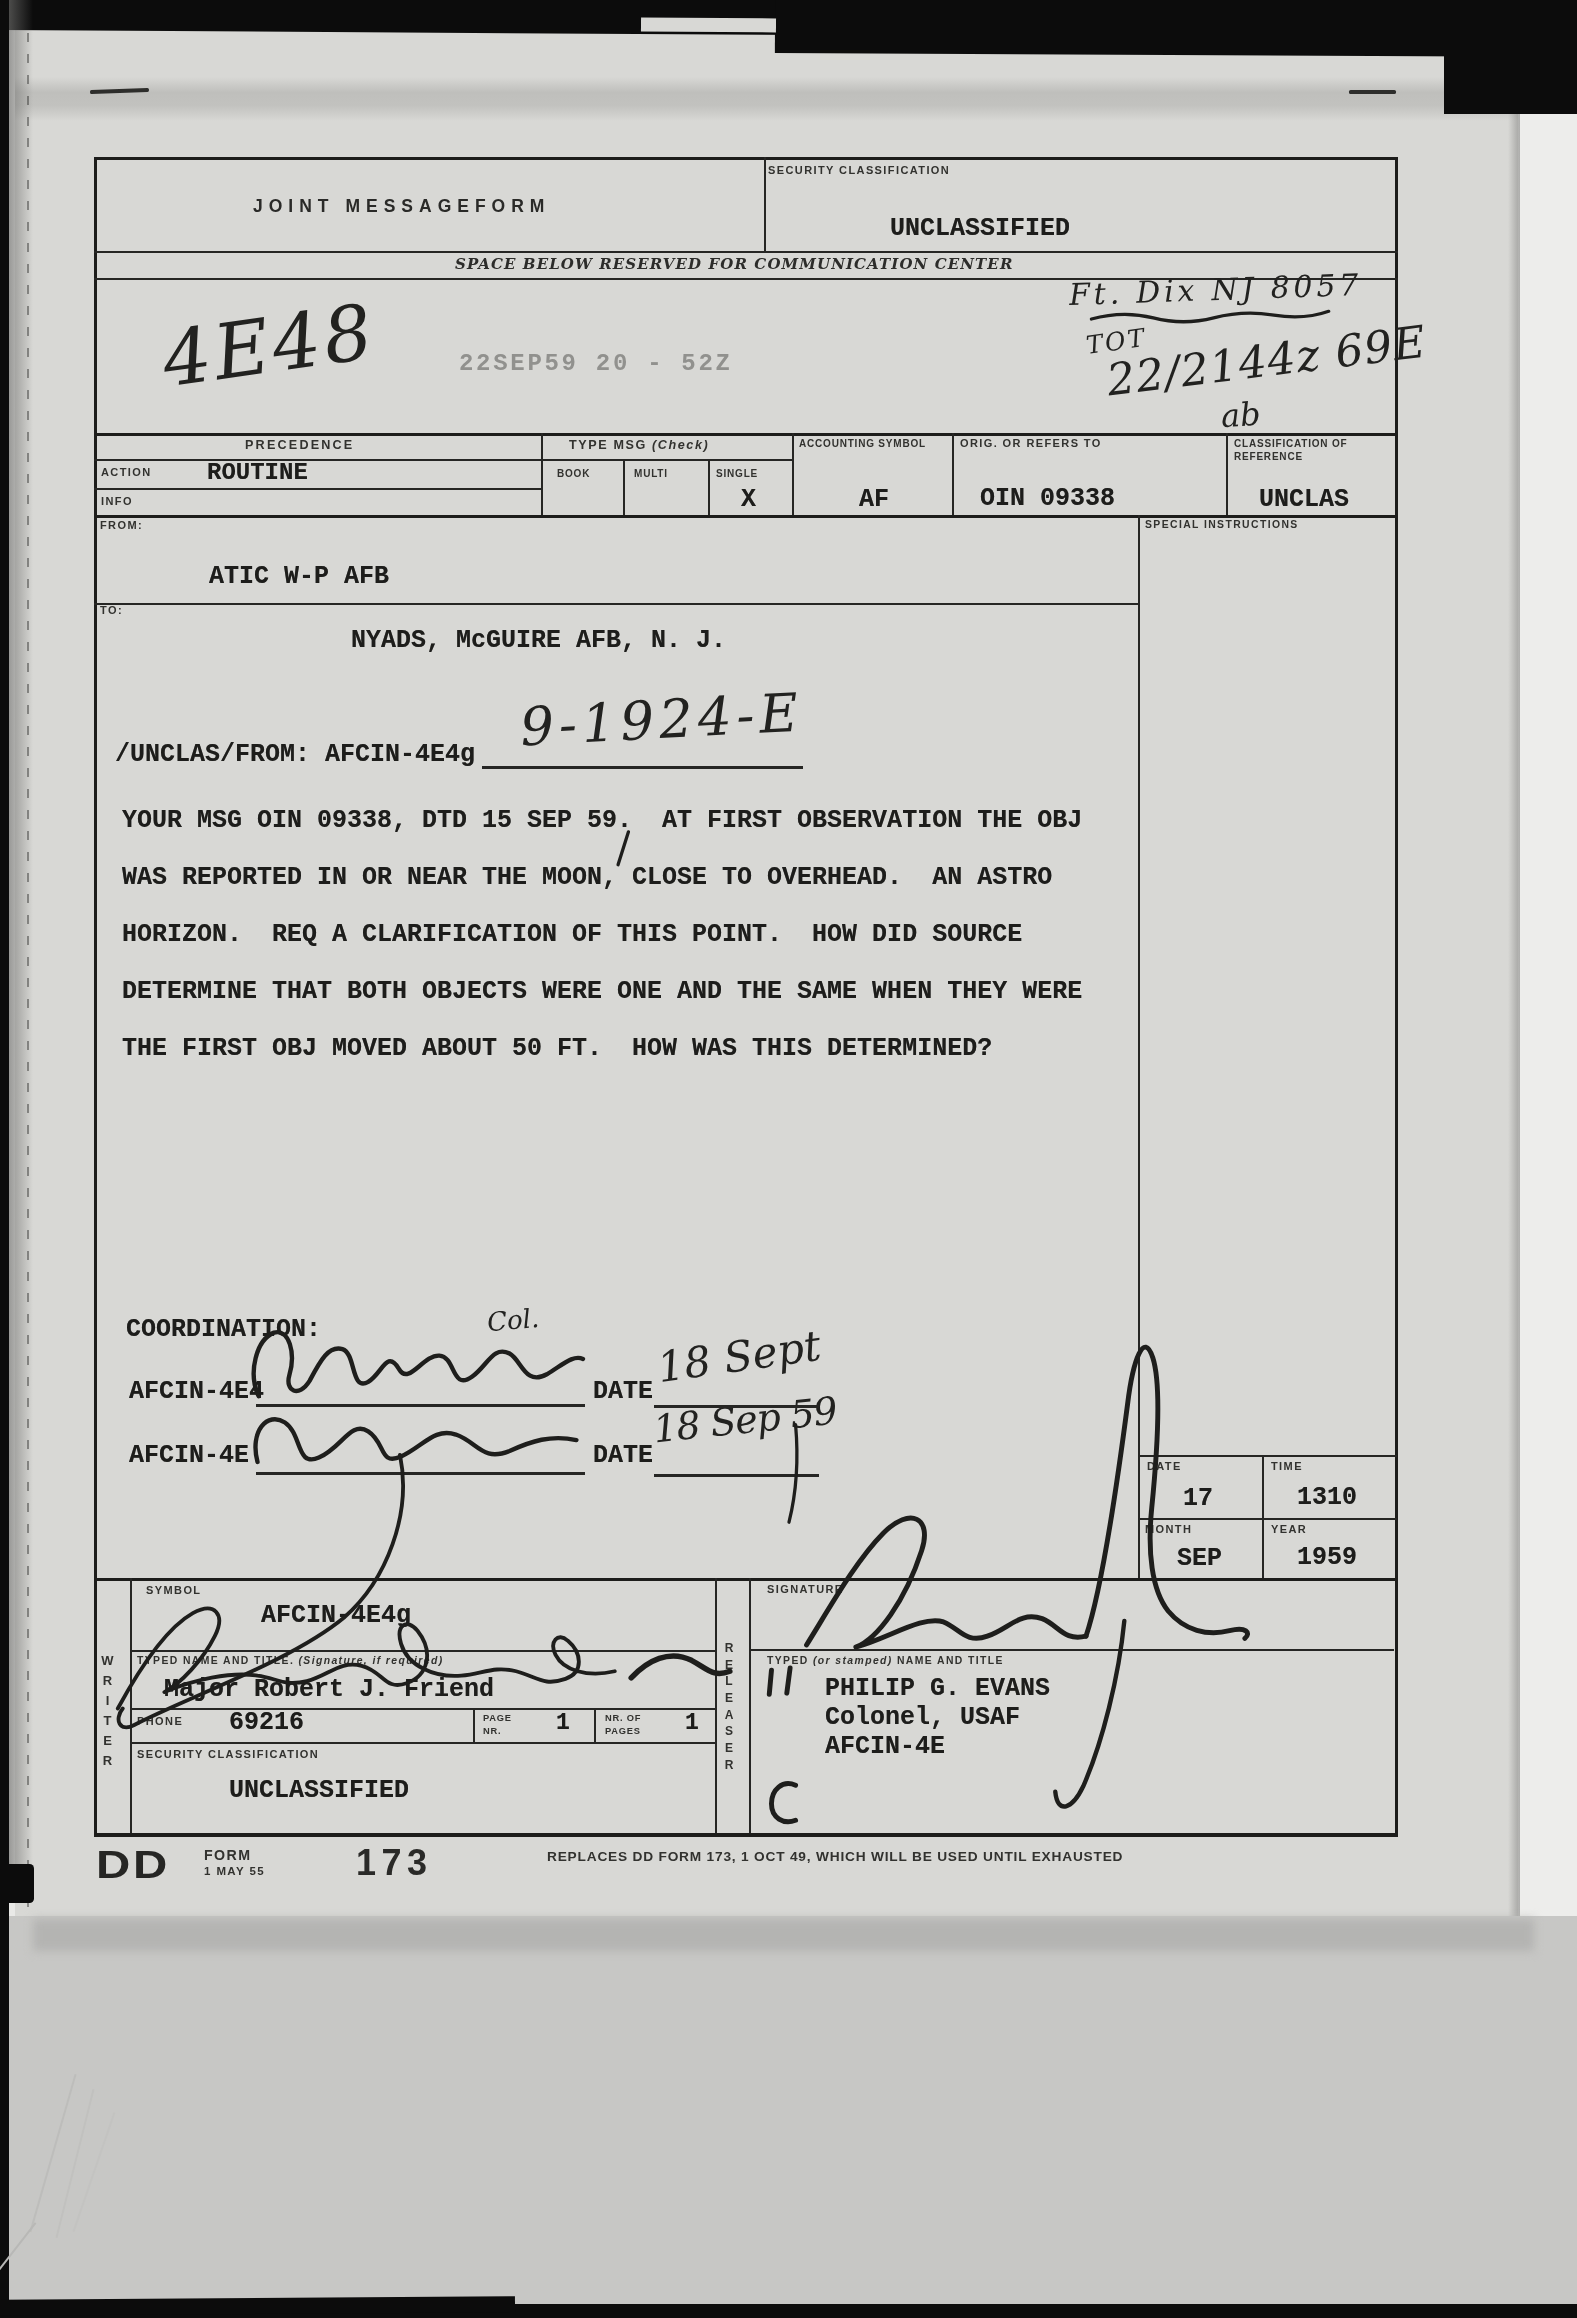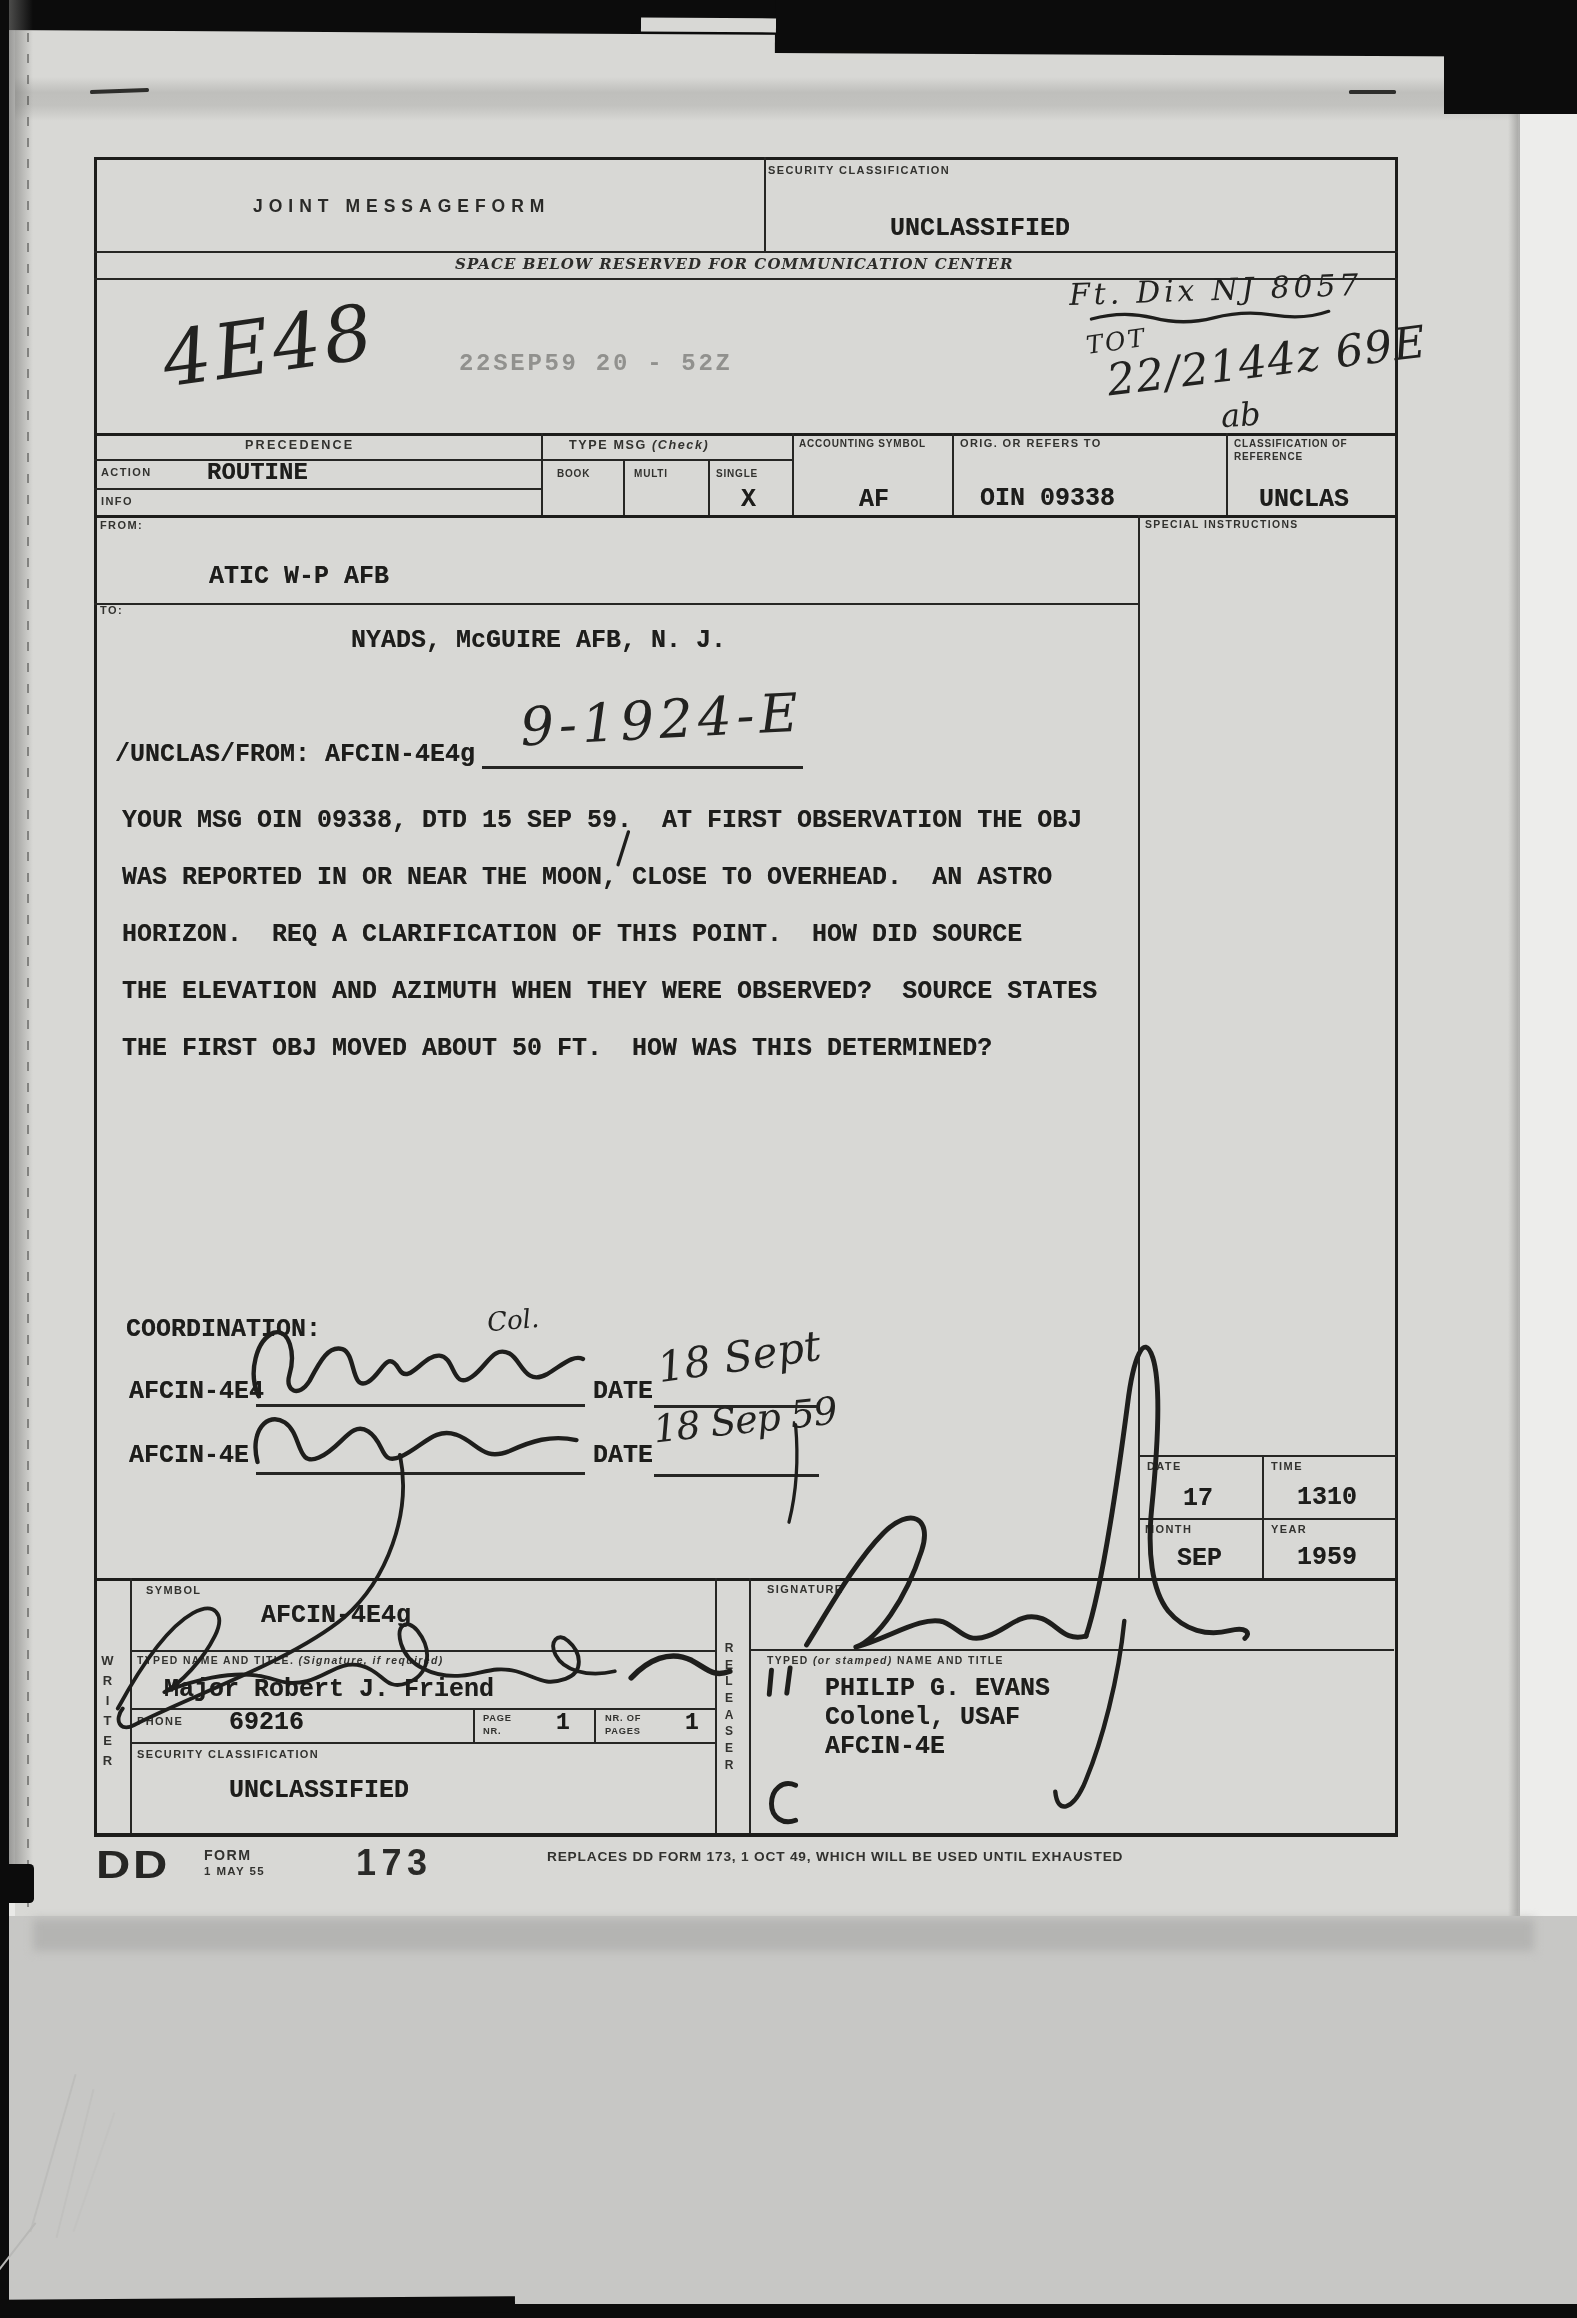--- a/index.html
+++ b/index.html
@@ -130,21 +130,21 @@
   <div class="abs lbl" style="left:100px;top:604px;">TO:</div>
   <div class="abs mono" style="left:351px;top:626px;">NYADS, McGUIRE AFB, N. J.</div>
 
   <div class="abs mono" style="left:115px;top:740px;">/UNCLAS/FROM: AFCIN-4E4g</div>
   <div class="abs hand" style="left:520px;top:689px;font-size:53px;letter-spacing:5px;transform:rotate(-3deg);">9-1924-E</div>
   <div class="abs hline" style="left:482px;top:766px;width:321px;height:2.7px;"></div>
   <div class="abs" style="left:122px;top:792px;">
     <div class="mono" style="line-height:57px;">YOUR MSG OIN 09338, DTD 15 SEP 59.  AT FIRST OBSERVATION THE OBJ</div>
     <div class="mono" style="line-height:57px;">WAS REPORTED IN OR NEAR THE MOON, CLOSE TO OVERHEAD.  AN ASTRO</div>
     <div class="mono" style="line-height:57px;">HORIZON.  REQ A CLARIFICATION OF THIS POINT.  HOW DID SOURCE</div>
-    <div class="mono" style="line-height:57px;">THE ELEVATION AND AZIMUTH WHEN THEY WERE OBSERVED?  SOURCE STATES</div>
+    <div class="mono" style="line-height:57px;">DETERMINE THAT BOTH OBJECTS WERE ONE AND THE SAME WHEN THEY WERE</div>
     <div class="mono" style="line-height:57px;">THE FIRST OBJ MOVED ABOUT 50 FT.  HOW WAS THIS DETERMINED?</div>
   </div>
 
   <div class="abs mono" style="left:126px;top:1315px;">COORDINATION:</div>
   <div class="abs mono" style="left:129px;top:1377px;">AFCIN-4E4</div>
   <div class="abs hand" style="left:487px;top:1305px;font-size:26px;transform:rotate(-5deg);">Col.</div>
   <div class="abs mono" style="left:593px;top:1377px;">DATE</div>
   <div class="abs hand" style="left:657px;top:1332px;font-size:42px;transform:rotate(-8deg);">18 Sept</div>
   <div class="abs mono" style="left:129px;top:1441px;">AFCIN-4E</div>
   <div class="abs mono" style="left:593px;top:1441px;">DATE</div>

